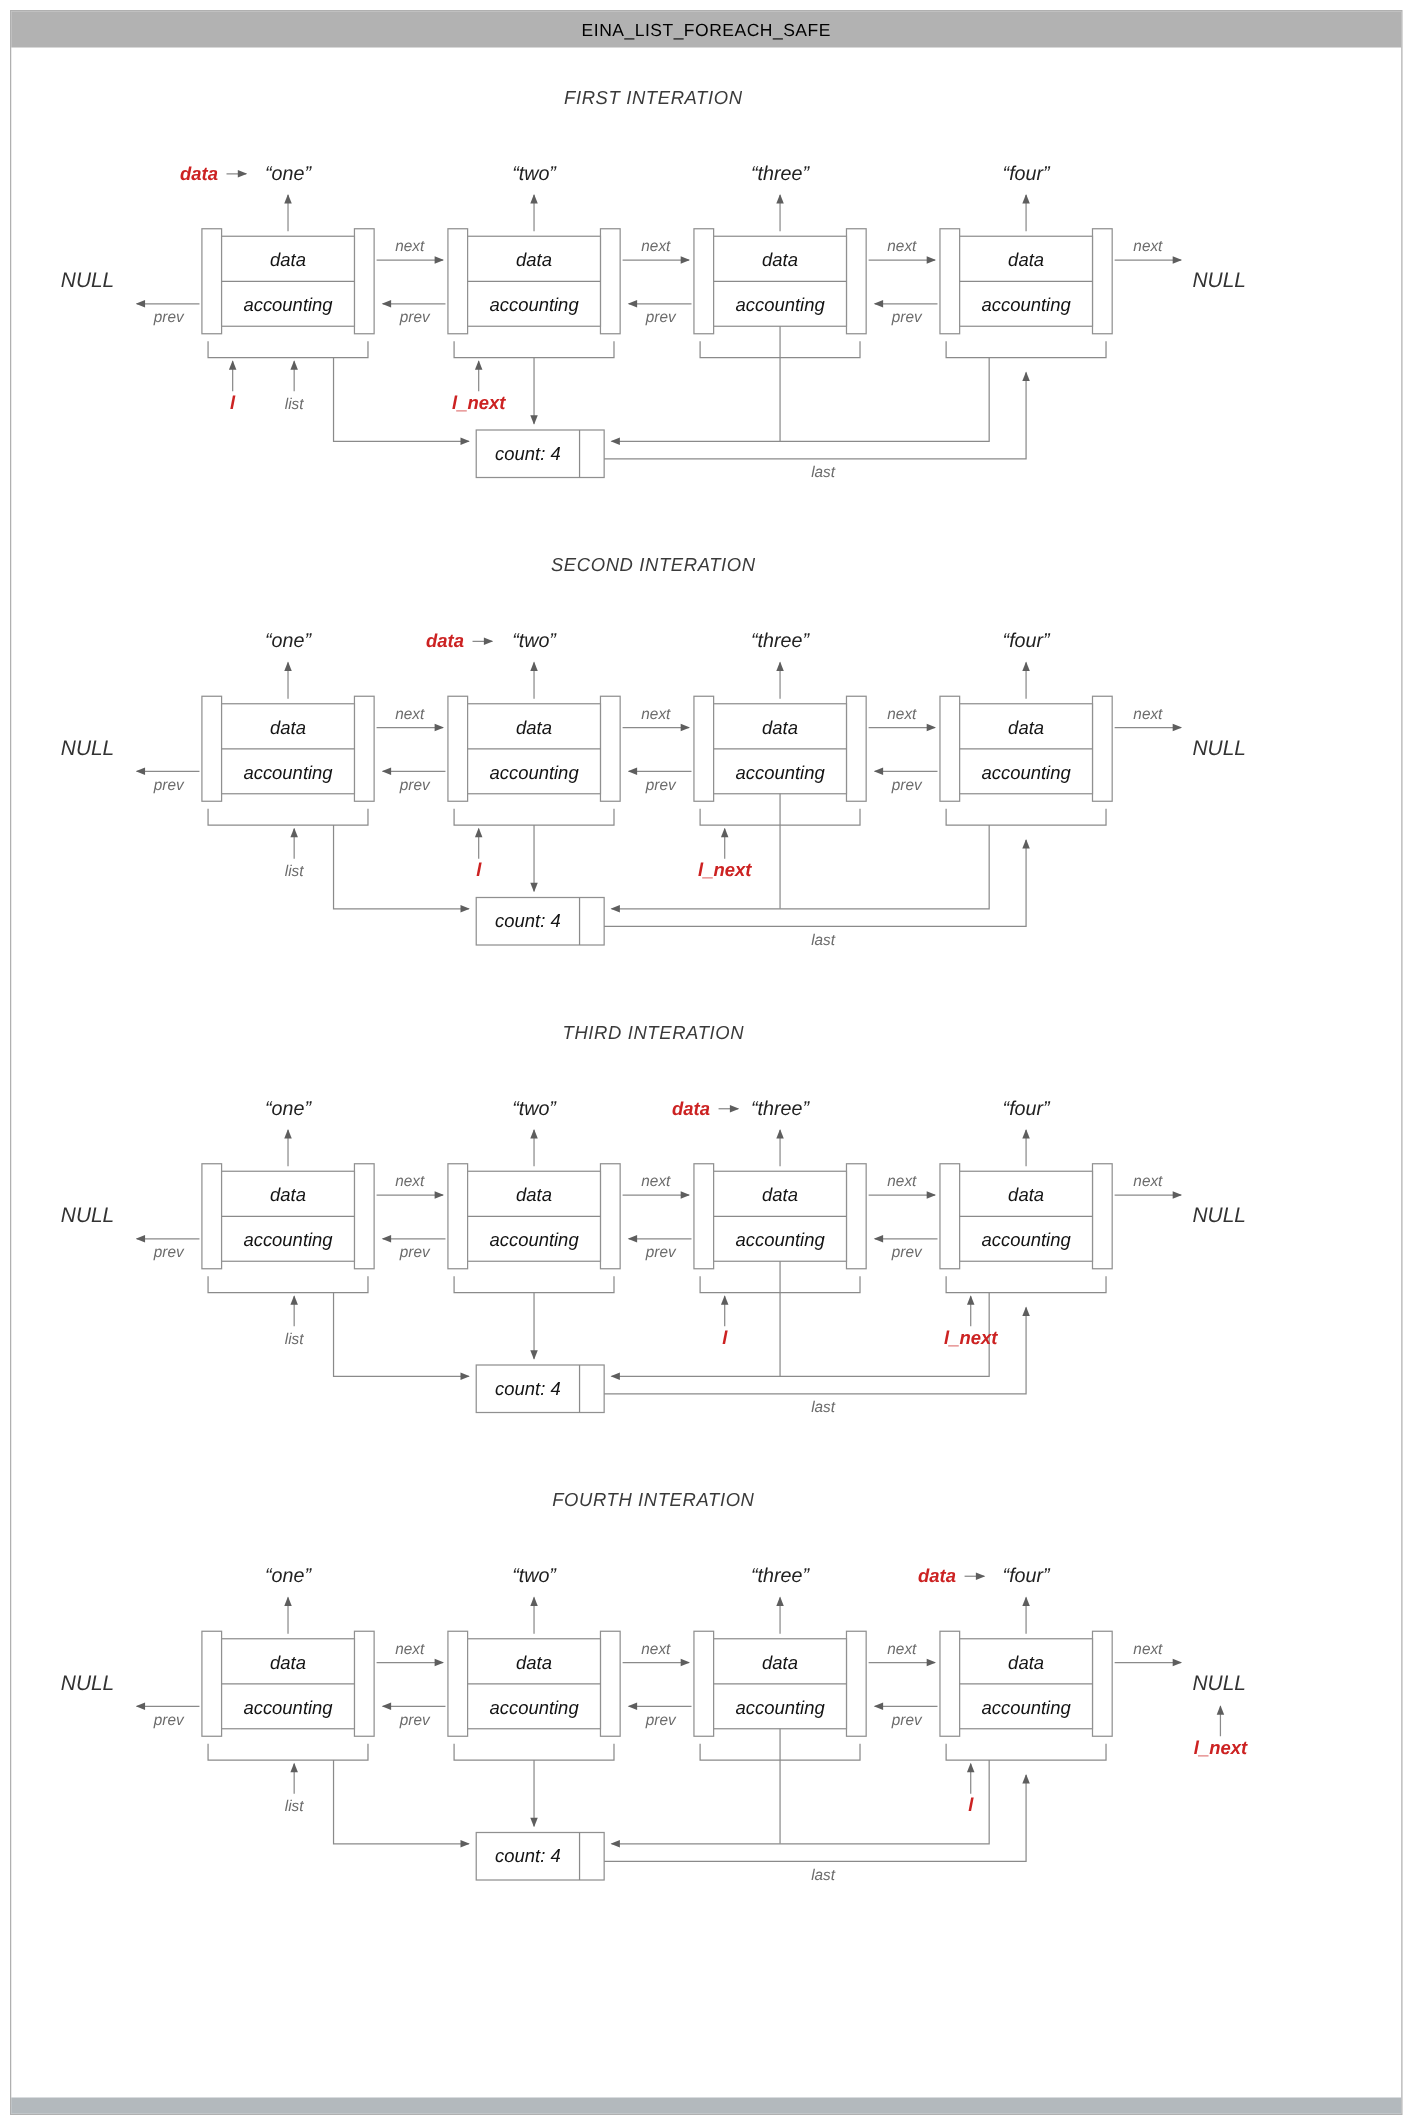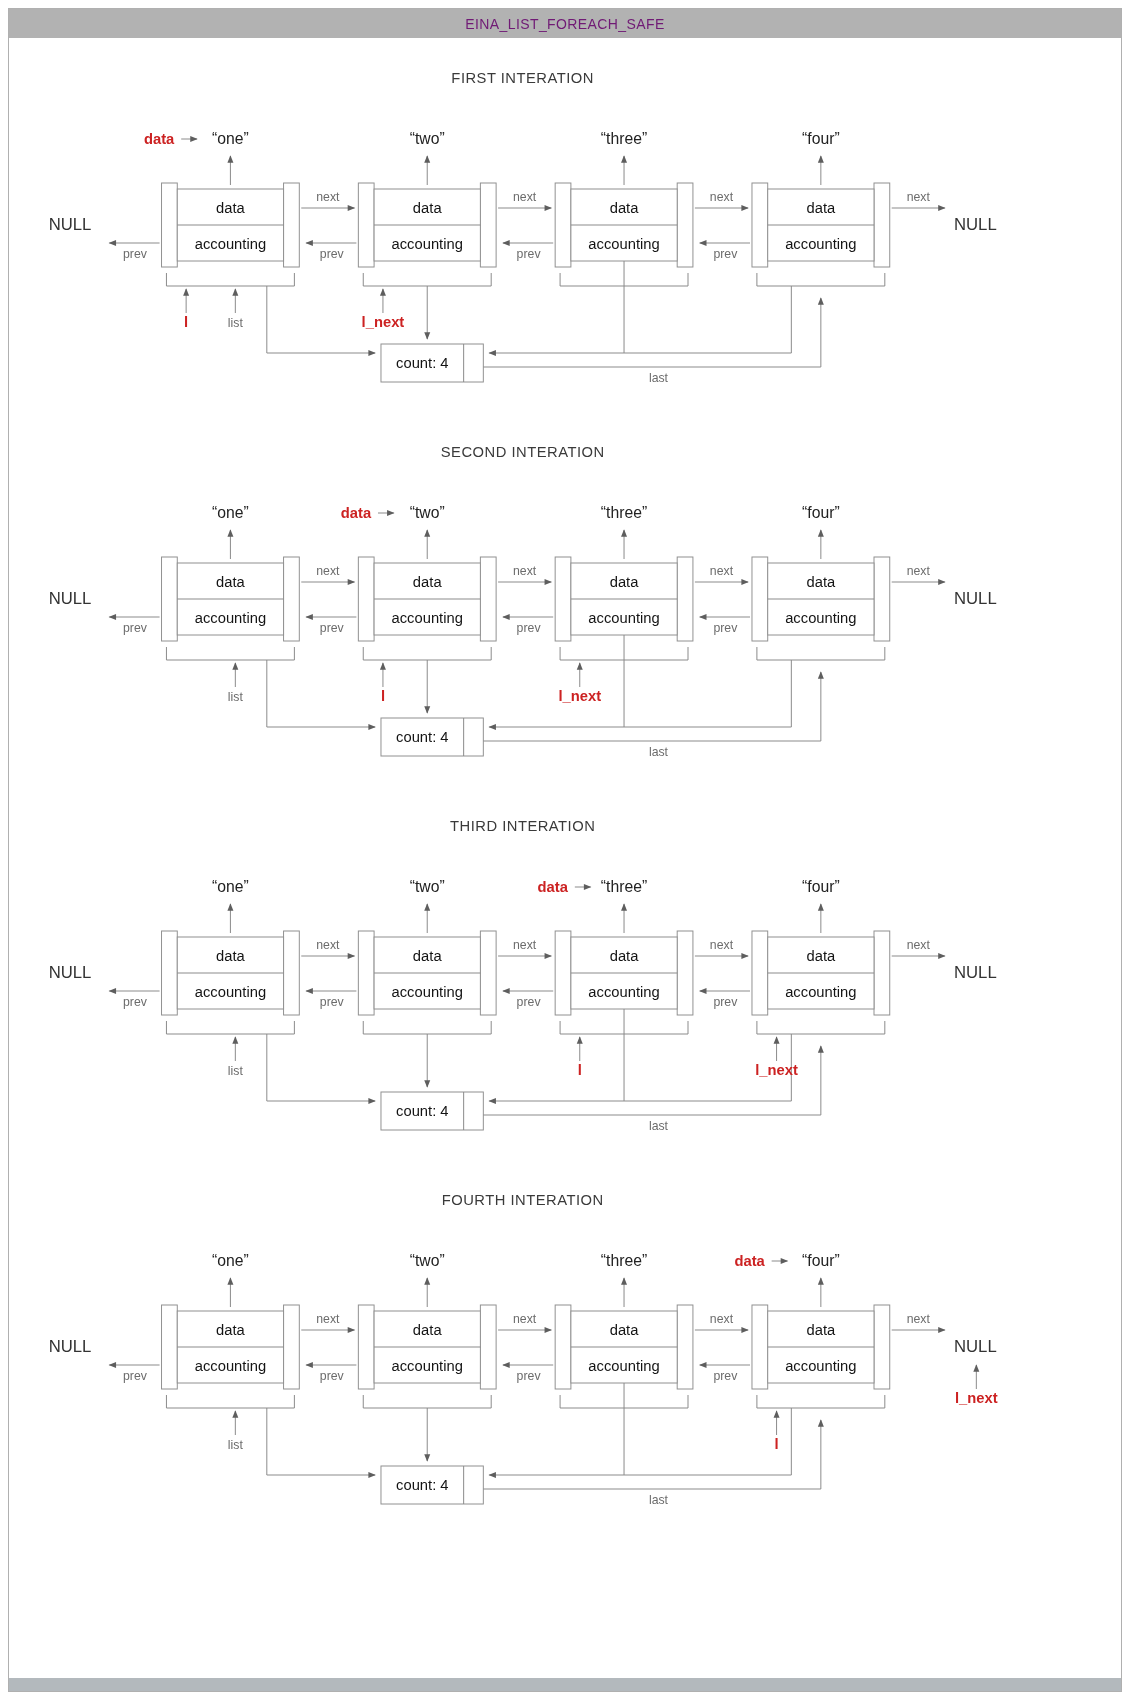--- a/index.html
+++ b/index.html
@@ -10,25 +10,25 @@
     overflow: hidden;
   }
   .frame {
     margin: 8px; height: 1684px;
     border: 1px solid #b0b0b0; background: #fff;
     display: flex; flex-direction: column;
   }
   .titlebar {
     height: 29px; flex: 0 0 auto;
     background: var(--bar-bg, #b2b2b2);
-    color: #701a75; font-size: 14px; letter-spacing: .4px;
+    color: #000000; font-size: 14px; letter-spacing: .4px;
     display: flex; align-items: center; justify-content: center;
   }
   .iterations { flex: 0 0 auto; margin-top: 17px; }
-  .iteration { display: block; }
+  .iteration { display: block; font-style: italic; }
   svg.itsvg { display: block; }
   .footer { margin-top: auto; height: 13px; background: var(--footer-bg, #b3b9bd); }
 
   svg text { font-family: "Liberation Sans", sans-serif; }
   .heading { font-size: 15px; fill: #3a3a3a; letter-spacing: .5px; }
   .str  { font-size: 16px;   fill: #222; }
   .fld  { font-size: 15px;   fill: #141414; }
   .sm   { font-size: 12.5px; fill: #6c6c6c; }
   .nul  { font-size: 17px;   fill: #333; }
   .red  { font-size: 15px;   font-weight: bold; fill: var(--accent-red, #cc2222); }

